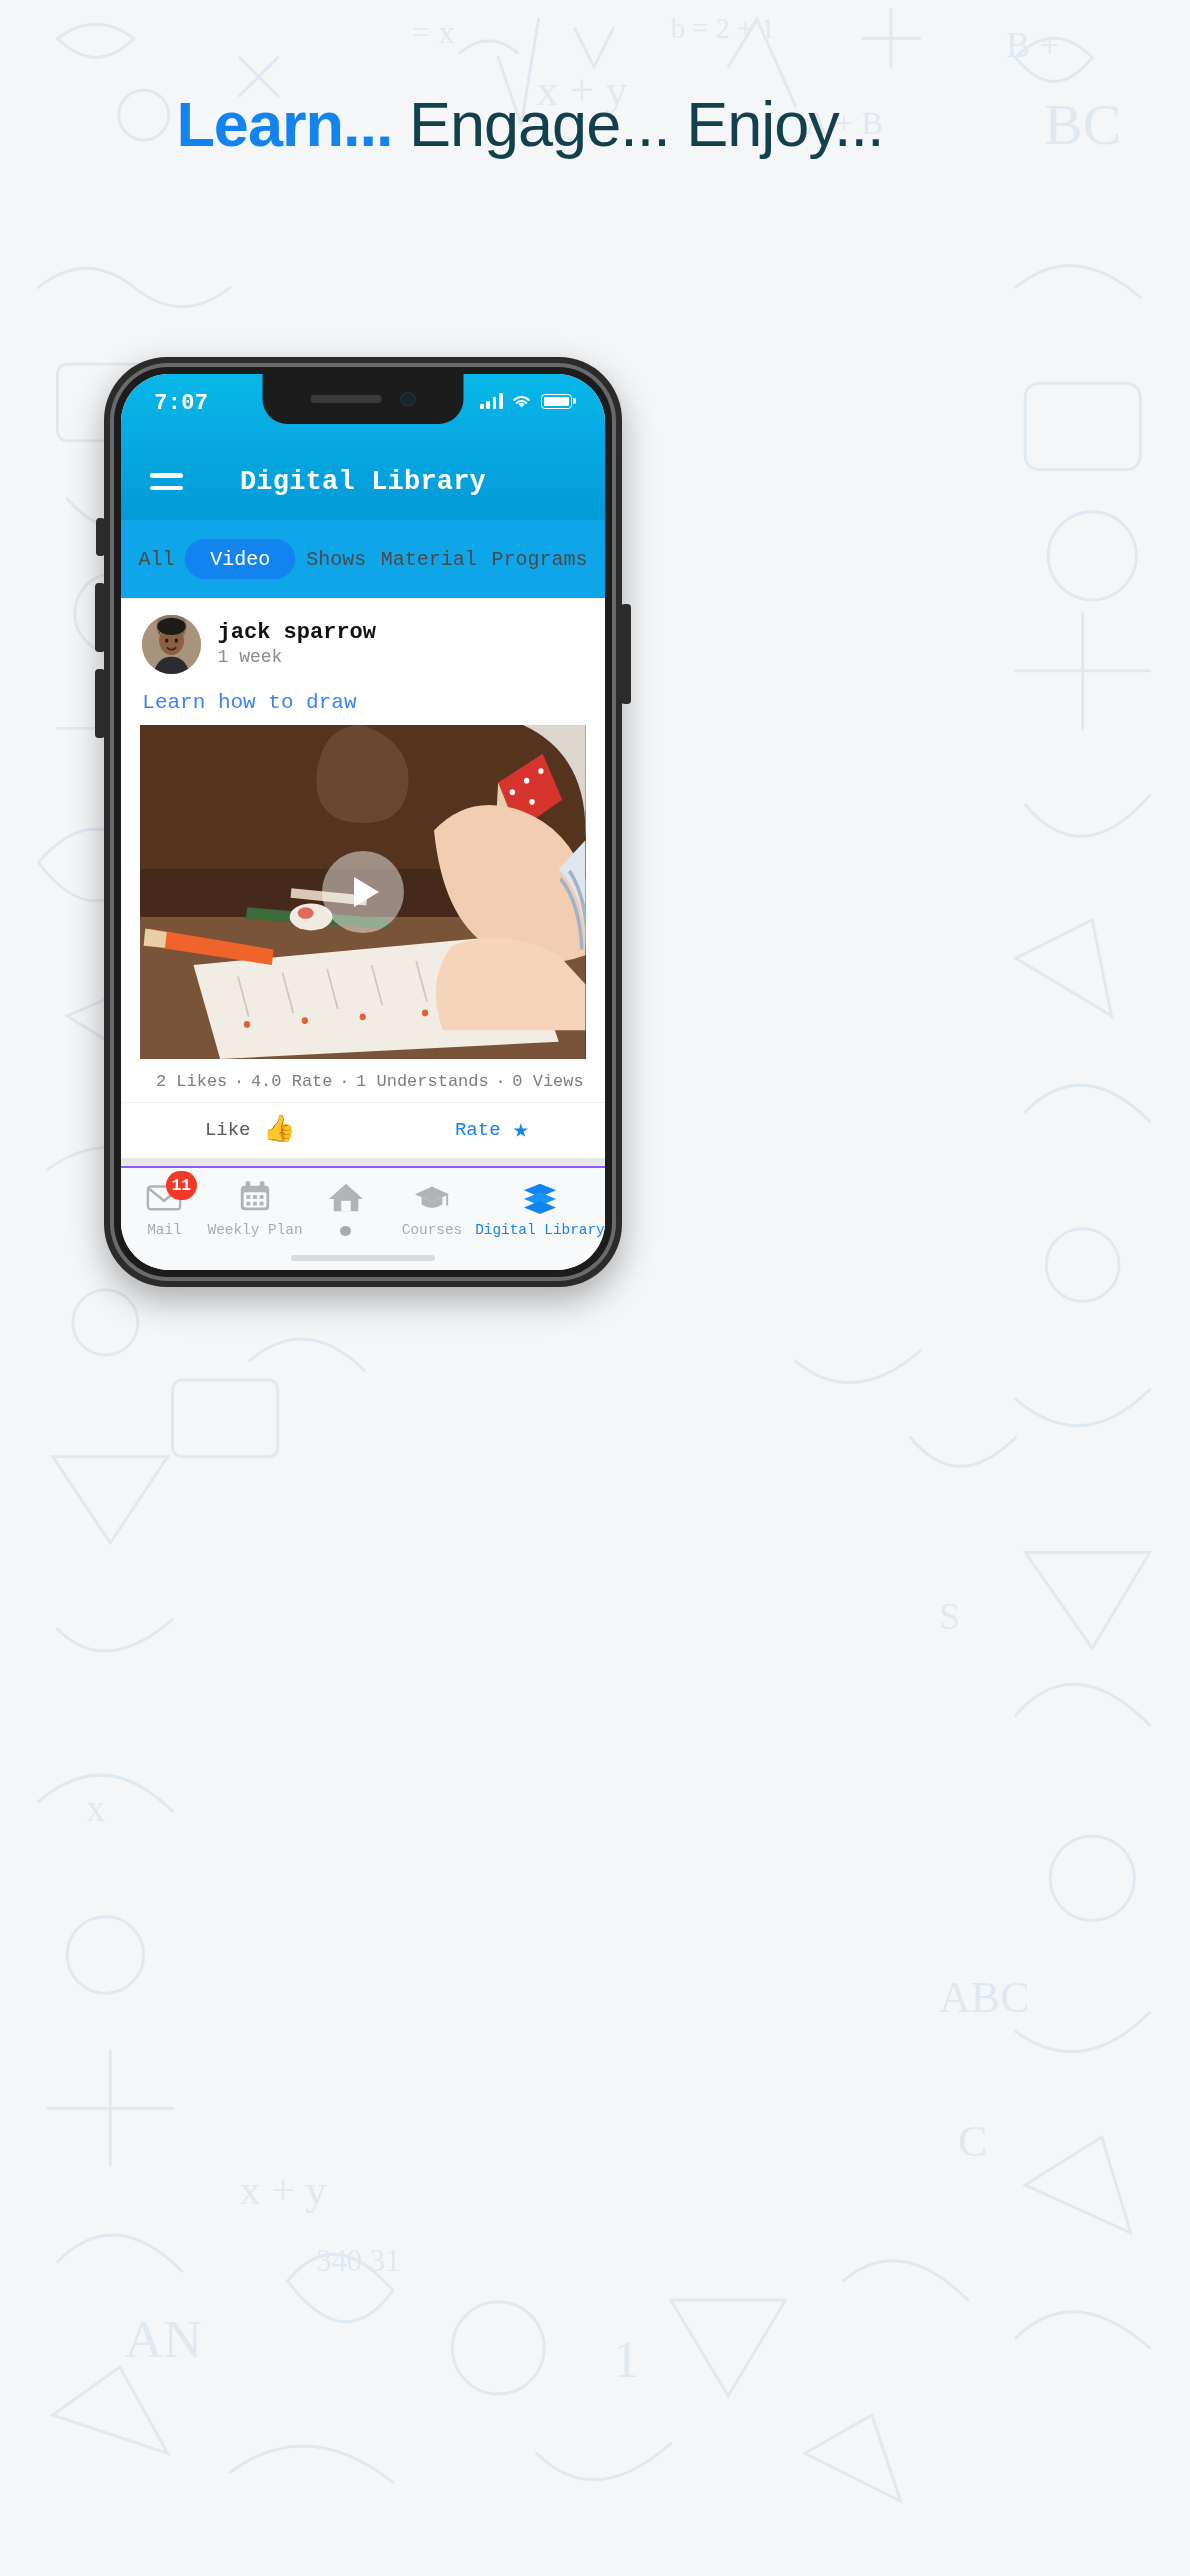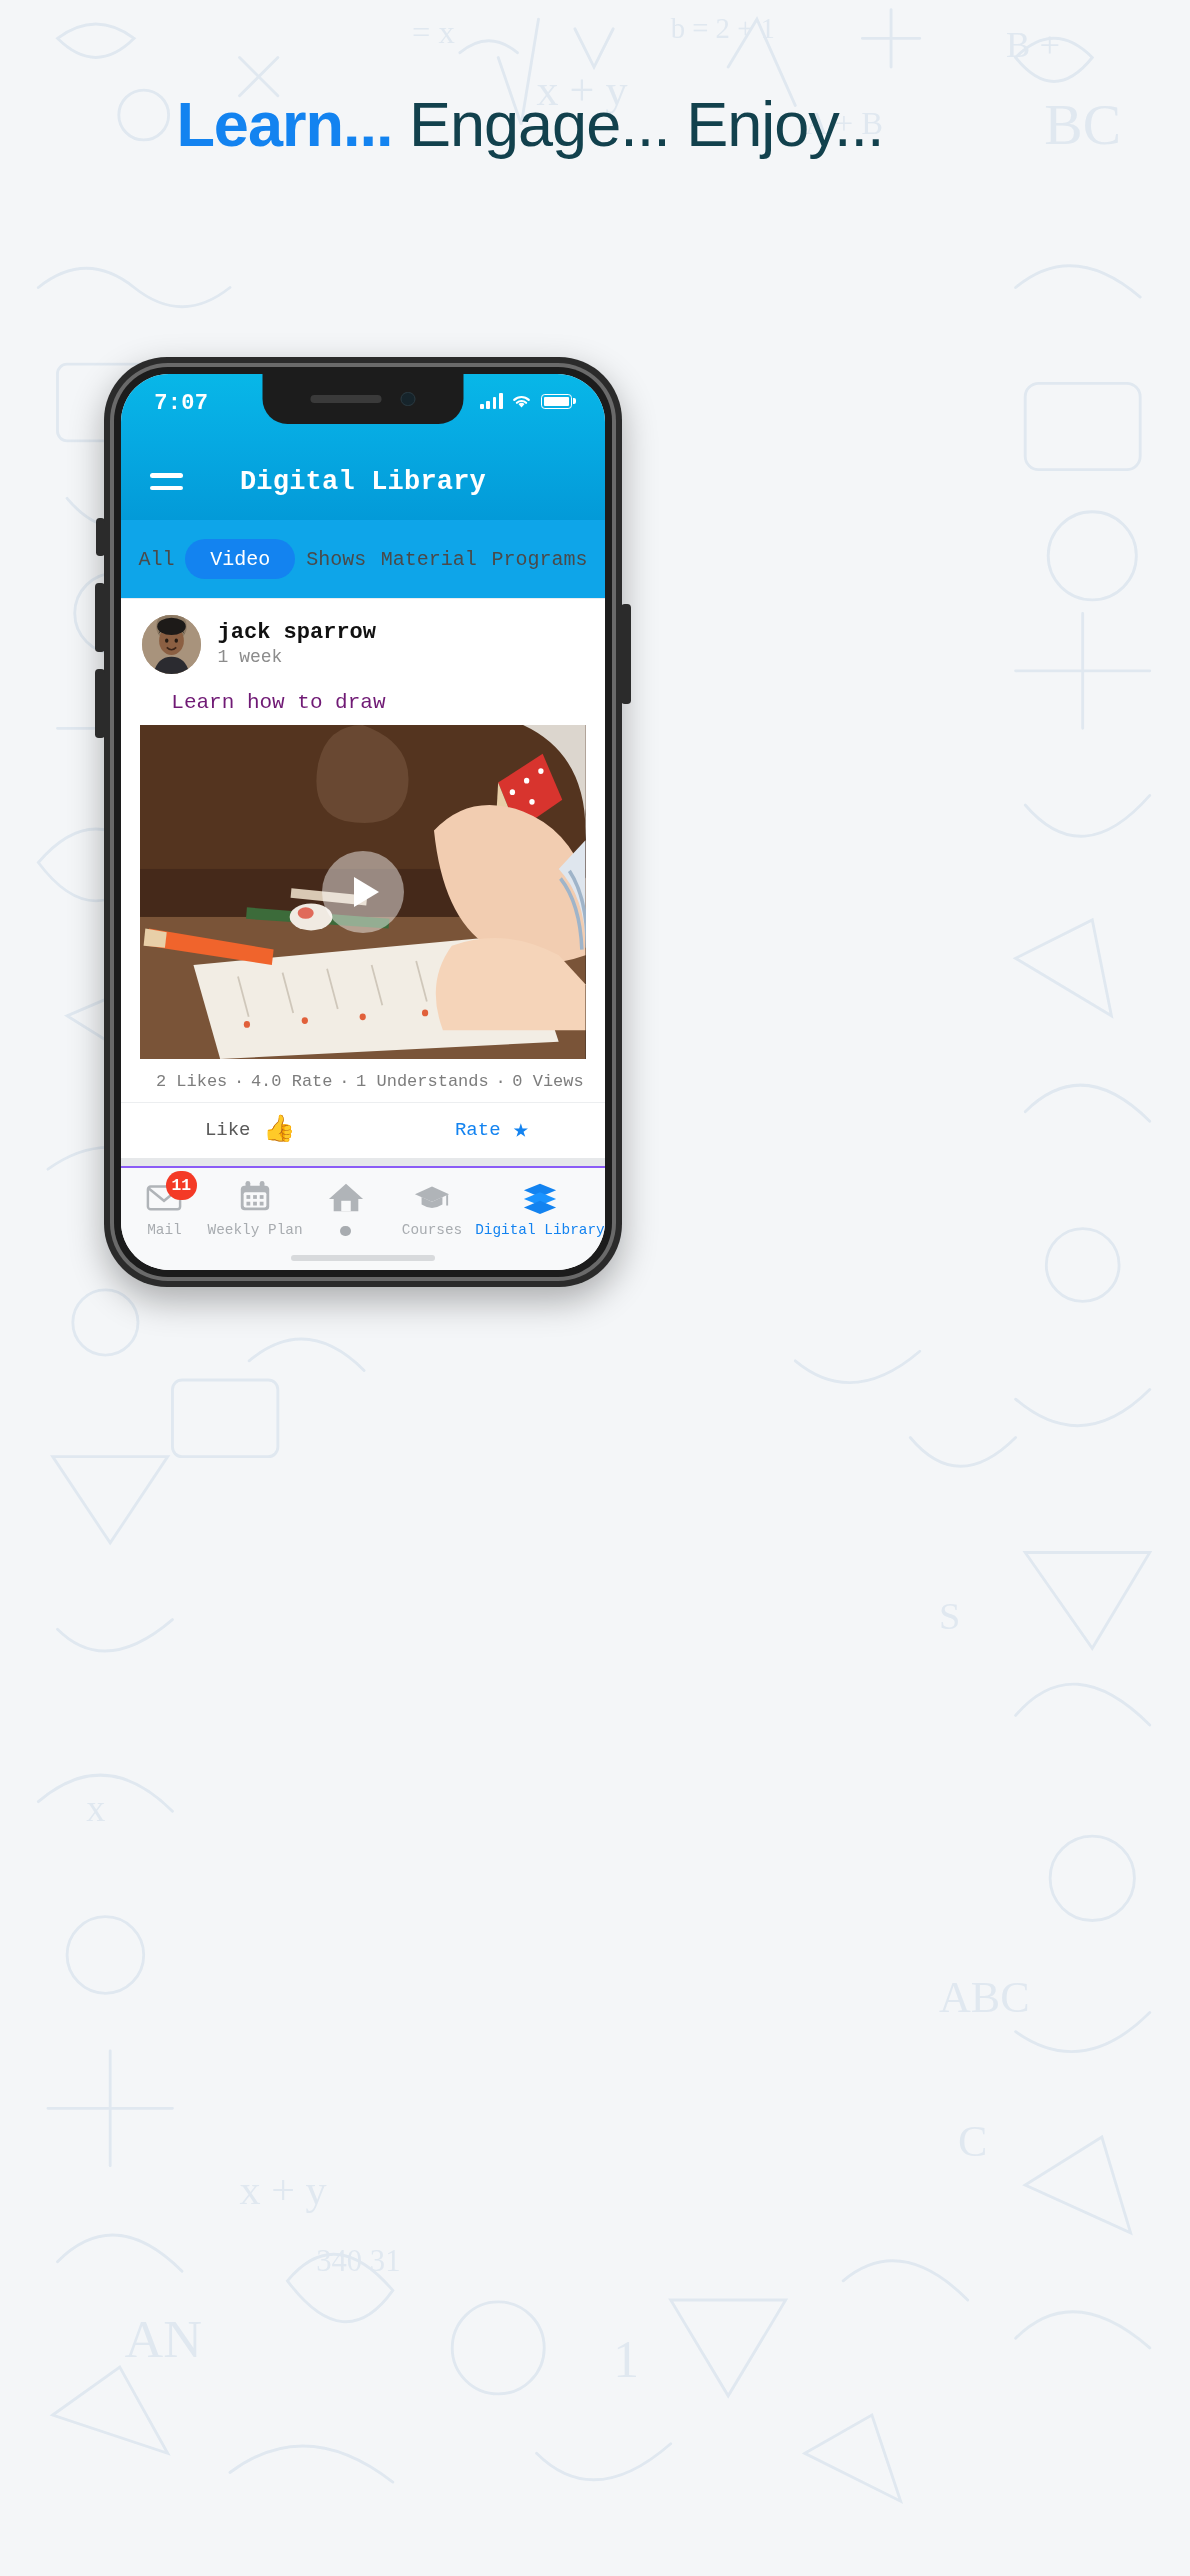--- a/index.html
+++ b/index.html
@@ -166,21 +166,21 @@
   }
   .avatar {
     width: 59px; height: 59px; border-radius: 50%;
     flex: 0 0 auto; overflow: hidden; position: relative;
     background: #b9a48c;
   }
   .avatar svg { width: 100%; height: 100%; display: block; }
   .post-author { font-size: 22px; font-weight: bold; color: #111; line-height: 1.25; }
   .post-time   { font-size: 18px; color: #8c8c8c; line-height: 1.3; }
   .post-caption {
-    font-size: 21px; color: #701a75; padding: 7.7px 21px 11.5px 21px; margin-left: 29px;
+    font-size: 21px; color: #3b82f6; padding: 7.7px 21px 11.5px 21px;
   }
   .video-frame {
     position: relative; margin: 0 19px; height: 334px;
     overflow: hidden; background: #222;
   }
   .video-frame svg { position: absolute; inset: 0; width: 100%; height: 100%; }
   .play-btn {
     position: absolute; left: 50%; top: 50%;
     transform: translate(-50%,-50%);
     width: 82px; height: 82px; border-radius: 50%;

